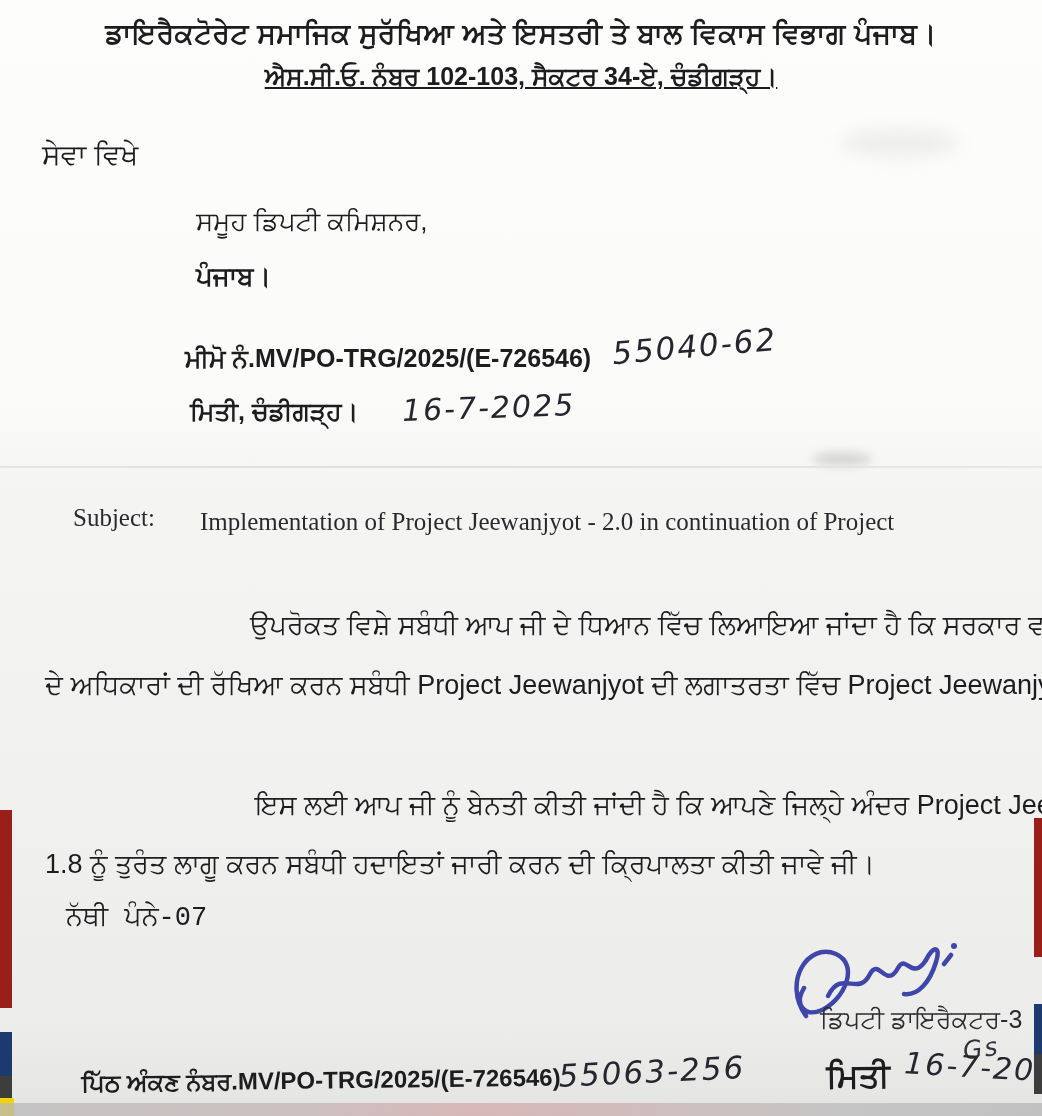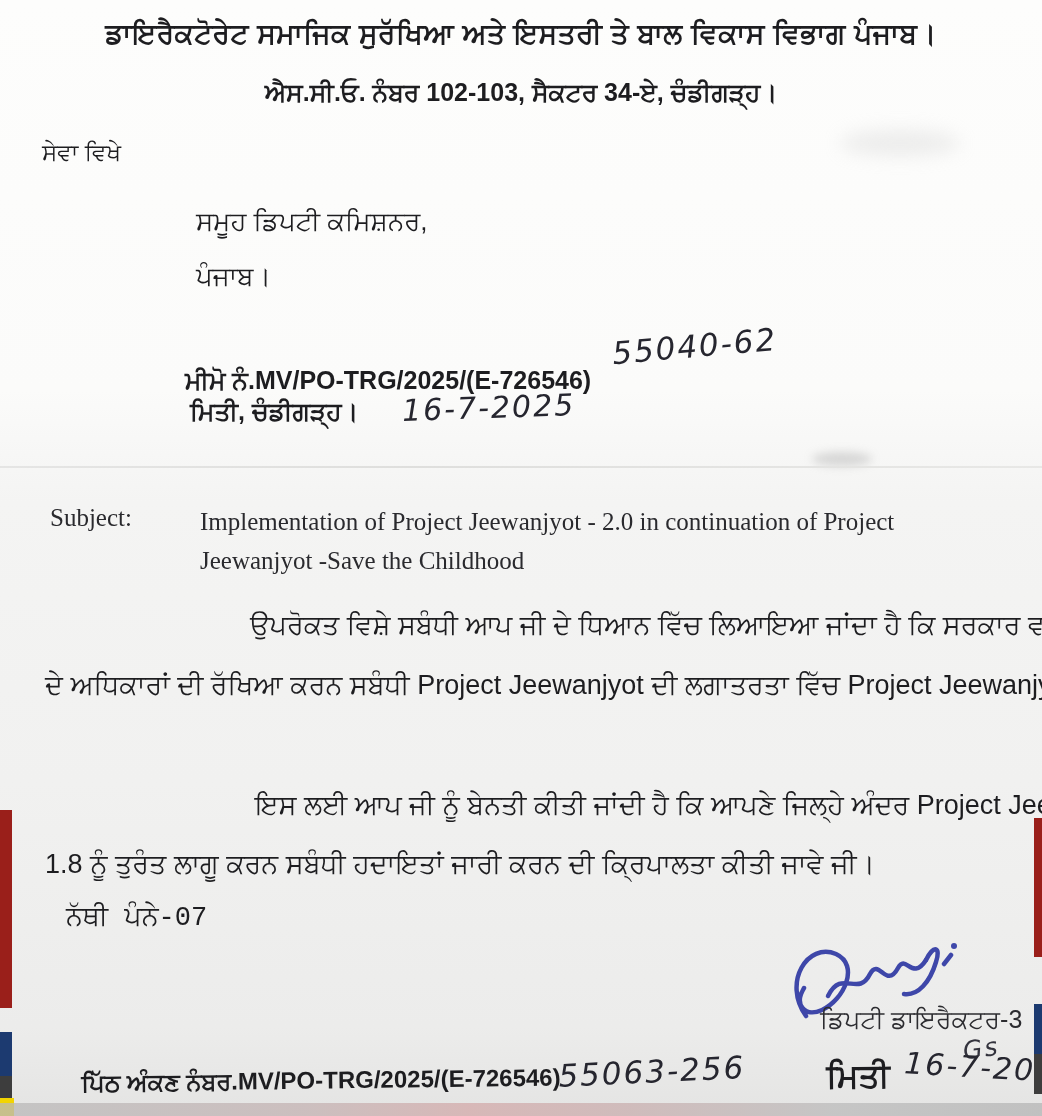--- a/index.html
+++ b/index.html
@@ -19,38 +19,38 @@
     overflow:hidden;
     background:linear-gradient(180deg,#fdfdfc 0%,#fbfbfa 35%,#f4f4f3 45%,#f1f1f0 70%,#ececeb 92%,#e4e4e3 100%);
     font-family:"Liberation Sans","DejaVu Sans",sans-serif;
     color:var(--ink);
   }
   .abs{position:absolute;white-space:nowrap;}
   .gur{font-family:"Liberation Sans","DejaVu Sans",sans-serif;color:var(--ink);}
   .serif{font-family:"Liberation Serif","DejaVu Serif",serif;}
   .center{left:0;width:100%;text-align:center;}
   .hdr1{top:18px;font-size:28px;font-weight:bold;letter-spacing:.5px;}
-  .hdr2{top:78px;font-size:25px;font-weight:bold;}
-  .salutation{left:42px;top:139px;font-size:23px;}
+  .hdr2{top:62px;font-size:25px;font-weight:bold;text-decoration:underline;}
+  .salutation{left:42px;top:139px;font-size:28px;}
   .addr1{left:196px;top:206px;font-size:26px;text-align:right;}
-  .addr2{left:196px;top:261px;font-size:26px;}
-  .memo-line{left:185px;top:344px;font-size:25px;font-weight:bold;margin-top:22px;}
+  .addr2{left:196px;top:261px;font-size:26px;font-weight:bold;}
+  .memo-line{left:185px;top:344px;font-size:25px;font-weight:bold;}
   .hand{
     font-family:"DejaVu Sans","Liberation Sans",sans-serif;
     font-style:italic;
     color:var(--handwriting);
     letter-spacing:2px;
   }
   .hw-memo{left:612px;top:328px;font-size:31px;transform:rotate(-5deg);}
   .date-line{left:190px;top:397px;font-size:25px;font-weight:bold;}
   .hw-date-top{left:402px;top:390px;font-size:30px;transform:rotate(-2deg);}
   .seam{left:0;top:466px;width:100%;height:2px;background:linear-gradient(90deg,#e3e3e2,#dcdcda 40%,#e6e6e4);opacity:.9;}
   .smudge1{left:840px;top:130px;width:120px;height:26px;background:#cfcfcf;border-radius:50%;filter:blur(9px);opacity:.35;}
   .smudge2{left:812px;top:452px;width:60px;height:14px;background:#9a9a9a;border-radius:50%;filter:blur(5px);opacity:.35;}
-  .subject-label{left:50px;top:504px;font-size:25px;color:#2a2a2e;}
+  .subject-label{left:73px;top:504px;font-size:25px;color:#2a2a2e;}
   .subject-text{left:200px;top:502px;font-size:25px;line-height:39px;white-space:normal;width:740px;color:#2a2a2e;}
   .body-line{font-size:27px;}
   .b1{left:250px;top:610px;}
   .b2{left:45px;top:670px;}
   .b3{left:45px;top:729px;}
   .b4{left:255px;top:790px;}
   .b5{left:45px;top:849px;}
   .enclosure{left:66px;top:902px;font-size:27px;font-family:Liberation Mono, monospace;}
   .sig-wrap{left:778px;top:934px;width:200px;height:110px;}
   .designation{left:820px;top:1005px;font-size:25px;font-weight:normal;color:#2c2c30;}
@@ -88,21 +88,20 @@
   <div class="abs gur date-line">ਮਿਤੀ, ਚੰਡੀਗੜ੍ਹ।</div>
   <div class="abs hand hw-date-top">16-7-2025</div>
 
   <div class="abs smudge1"></div>
   <div class="abs smudge2"></div>
   <div class="abs seam"></div>
 
   <div class="abs serif subject-label">Subject:</div>
   <div class="abs serif subject-text">
     <span>Implementation of Project Jeewanjyot - 2.0 in continuation of Project</span><br>
-    <span>Jeewanjyot -Save the Childhood</span>
   </div>
 
   <div class="abs gur body-line b1">ਉਪਰੋਕਤ ਵਿਸ਼ੇ ਸਬੰਧੀ ਆਪ ਜੀ ਦੇ ਧਿਆਨ ਵਿੱਚ ਲਿਆਇਆ ਜਾਂਦਾ ਹੈ ਕਿ ਸਰਕਾਰ ਵਲੋਂ ਬੱਚਿਆਂ</div>
   <div class="abs gur body-line b2">ਦੇ ਅਧਿਕਾਰਾਂ ਦੀ ਰੱਖਿਆ ਕਰਨ ਸਬੰਧੀ Project Jeewanjyot ਦੀ ਲਗਾਤਰਤਾ ਵਿੱਚ Project Jeewanjyot -</div>
   <div class="abs gur body-line b4">ਇਸ ਲਈ ਆਪ ਜੀ ਨੂੰ ਬੇਨਤੀ ਕੀਤੀ ਜਾਂਦੀ ਹੈ ਕਿ ਆਪਣੇ ਜਿਲ੍ਹੇ ਅੰਦਰ Project Jeewanjyot -</div>
   <div class="abs gur body-line b5">1.8 ਨੂੰ ਤੁਰੰਤ ਲਾਗੂ ਕਰਨ ਸਬੰਧੀ ਹਦਾਇਤਾਂ ਜਾਰੀ ਕਰਨ ਦੀ ਕ੍ਰਿਪਾਲਤਾ ਕੀਤੀ ਜਾਵੇ ਜੀ।</div>
 
   <div class="abs gur enclosure">ਨੱਥੀ ਪੰਨੇ-07</div>
 
   <div class="abs sig-wrap">

